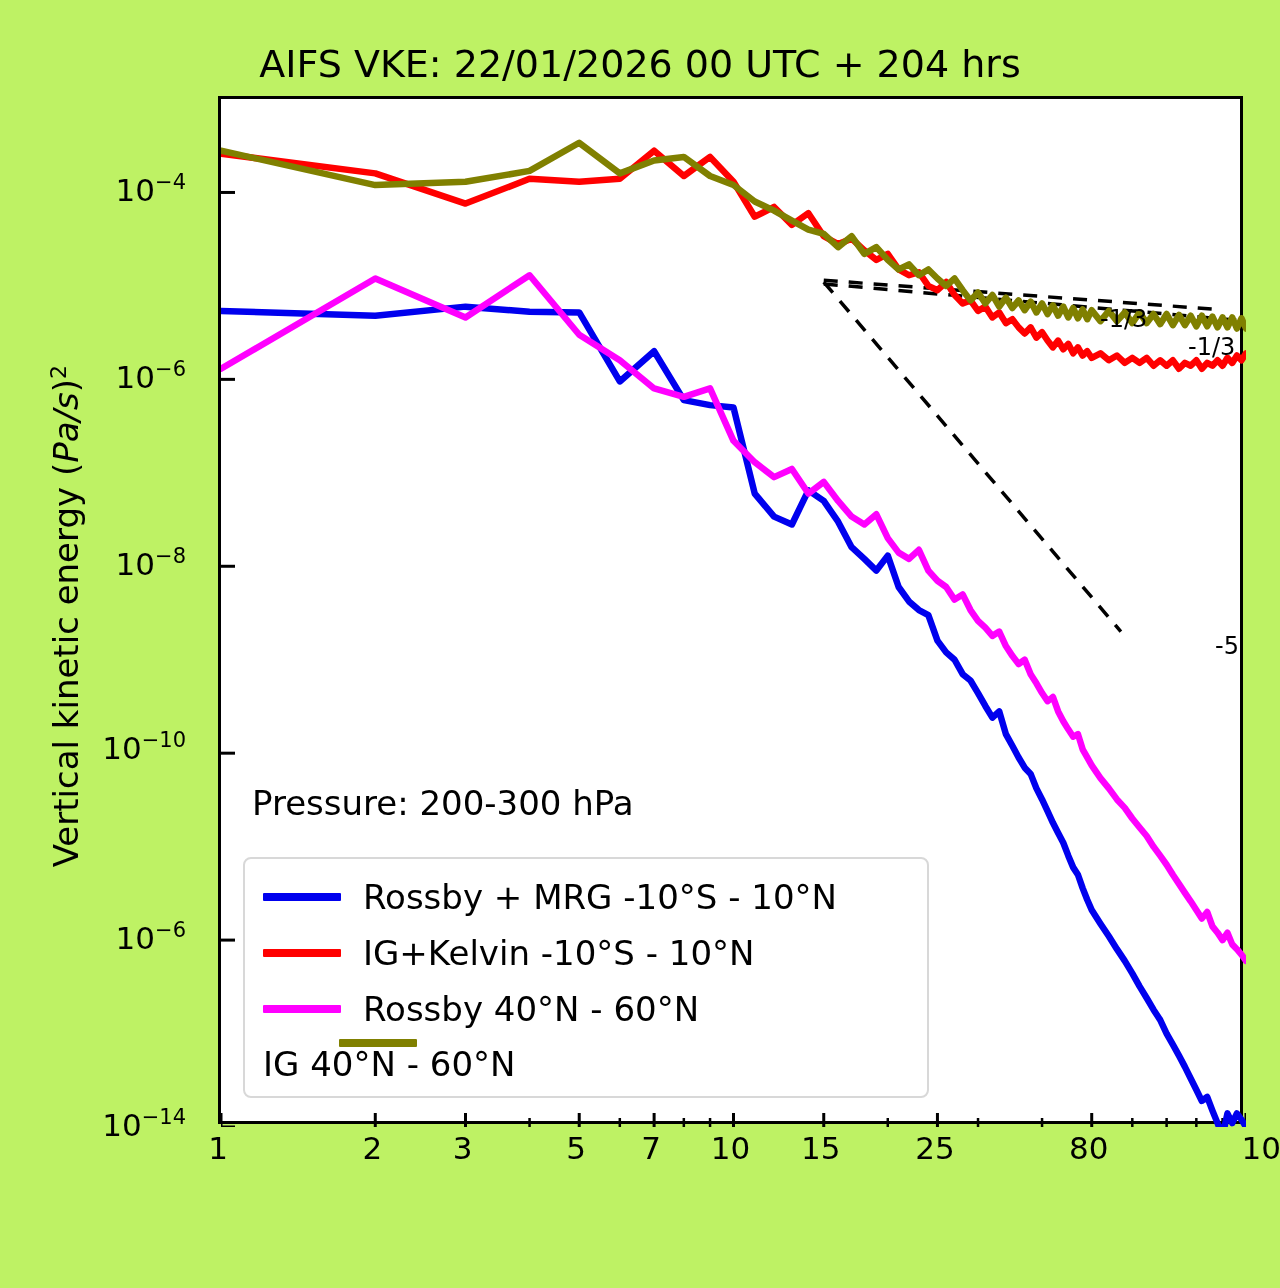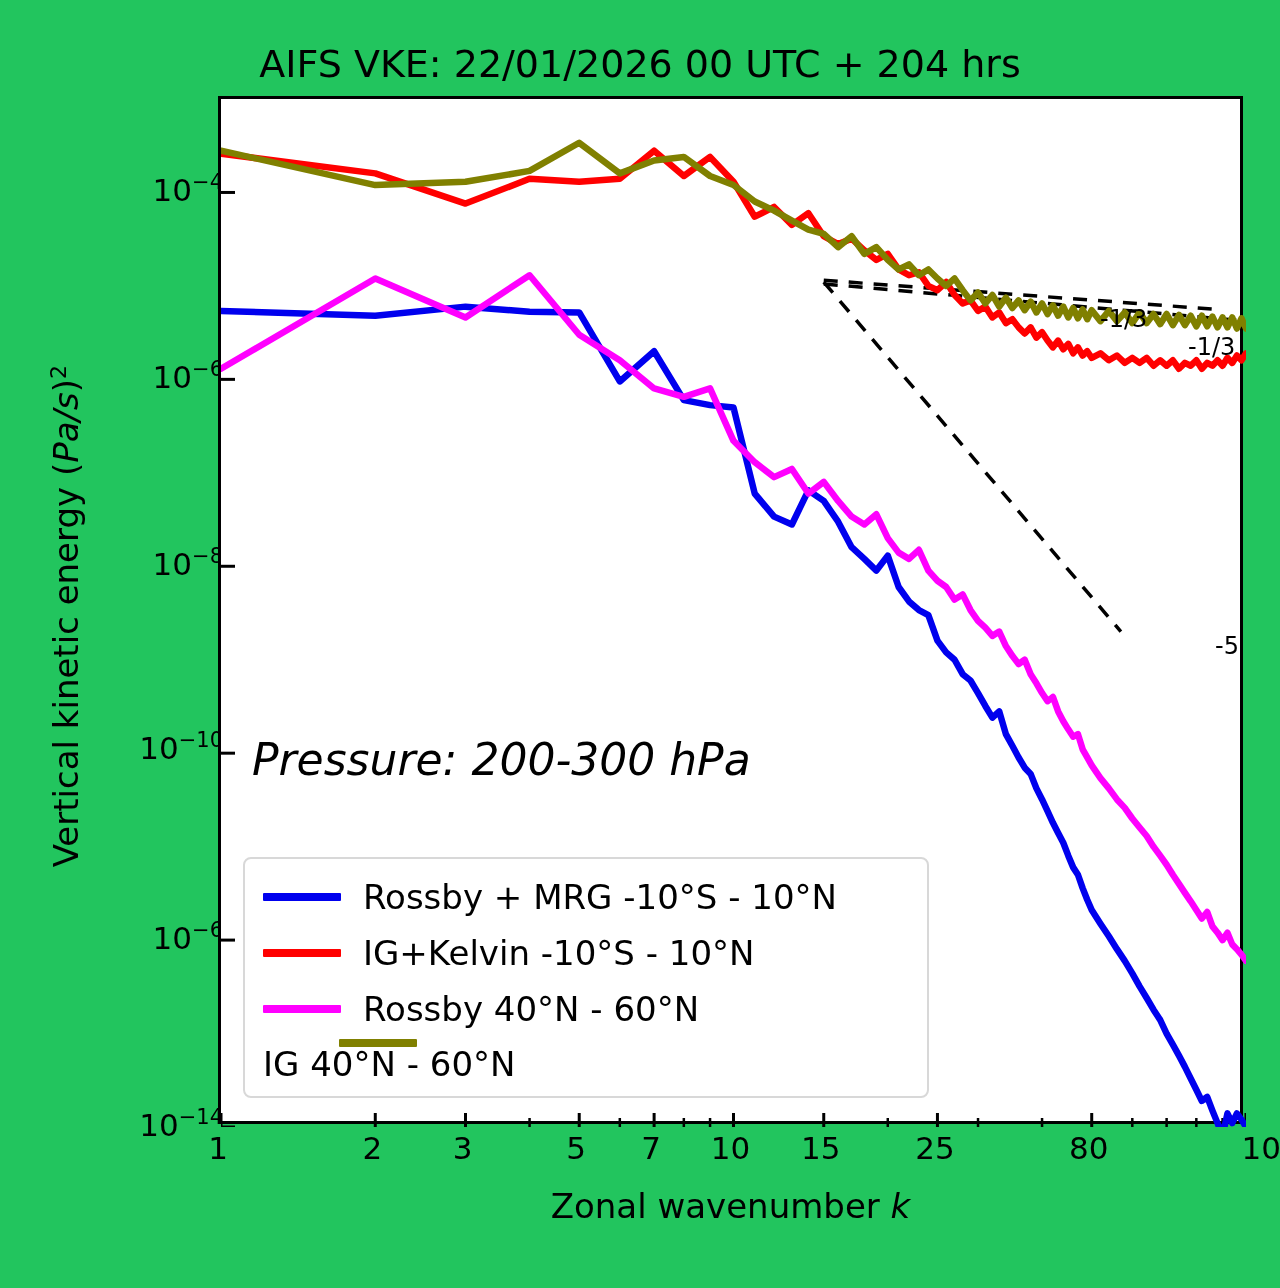--- a/index.html
+++ b/index.html
@@ -1,17 +1,17 @@
 <!DOCTYPE html>
 <html><head>
 <meta charset="utf-8">
 <style>
   html,body{margin:0;padding:0;background:#ffffff;}
   body{width:1280px;height:1288px;font-family:"DejaVu Sans",sans-serif;overflow:hidden;}
-  #root{position:relative;width:1280px;height:1288px;background:#22c55e;}
+  #root{position:relative;width:1280px;height:1288px;background:#bef264;}
 
   #title{
     position:absolute;left:0;top:42px;width:1280px;text-align:center;
     font-size:38px;color:#000;letter-spacing:0px;
     font-family:"DejaVu Sans",sans-serif;
   }
 
   #ylabel{
     position:absolute;left:-334px;top:596px;width:800px;text-align:center;
     font-size:34px;color:#000;transform:rotate(-90deg);
@@ -31,59 +31,56 @@
     position:absolute;left:218px;top:96px;width:1025px;height:1028px;
     border:3px solid #000;box-sizing:border-box;background:#fff;
   }
   #svgwrap{position:absolute;left:0;top:0;width:1025px;height:1028px;}
 
   .ytick-lbl{
     position:absolute;right:0;font-size:31px;color:#000;white-space:nowrap;
     text-align:right;transform:translateY(-50%);
   }
   .ytick-lbl .e{font-size:21px;vertical-align:super;}
-  #yticks{position:absolute;left:0;top:96px;width:200px;height:1028px;padding-left:37px;}
+  #yticks{position:absolute;left:0;top:96px;width:200px;height:1028px;}
   #yticks .row{position:absolute;right:14px;}
 
   #xticks{position:absolute;left:218px;top:1130px;width:1025px;height:50px;}
   .xtick-lbl{
     position:absolute;font-size:31px;color:#000;transform:translateX(-50%);
     top:0;
   }
 
   
   #legend{
     position:absolute;left:243px;top:857px;width:686px;height:241px;
     border:2px solid #d8d8d8;border-radius:8px;background:#fff;
     box-sizing:border-box;padding:16px;
   }
   .leg-row{position:absolute;left:18px;height:52px;display:flex;align-items:center;}
   .leg-swatch{width:78px;height:8px;border-radius:1px;margin-right:22px;flex:0 0 auto;}
   .leg-text{font-size:34px;color:#000;white-space:nowrap;line-height:1;}
 
   #pressure-note{
-    position:absolute;left:252px;top:734px;font-size:44px;color:#000;white-space:nowrap;font-style:italic;
+    position:absolute;left:252px;top:783px;font-size:34px;color:#000;white-space:nowrap;
   }
 
   .slope-lbl{position:absolute;font-size:24px;color:#000;white-space:nowrap;margin-left:25px;}
 </style>
 </head>
 <body>
 
 <div id="root">
 
   <div id="title">AIFS VKE: 22/01/2026 00 UTC + 204 hrs</div>
 
   <div id="ylabel">
     <span>Vertical kinetic energy (</span><span class="it">Pa/s</span><span>)</span><span class="sup">2</span>
   </div>
 
-  <div id="xlabel">
-    <span>Zonal wavenumber </span><span class="it">k</span>
-  </div>
 
   <div id="yticks">
       <div class="ytick-lbl row" style="top: 93.4545px;">10<span class="e">−4</span></div>
       <div class="ytick-lbl row" style="top: 280.364px;">10<span class="e">−6</span></div>
       <div class="ytick-lbl row" style="top: 467.273px;">10<span class="e">−8</span></div>
       <div class="ytick-lbl row" style="top: 651px;">10<span class="e">−10</span></div>
       <div class="ytick-lbl row" style="top: 841.091px;">10<span class="e">−6</span></div>
       <div class="ytick-lbl row" style="top: 1028px;">10<span class="e">−14</span></div>
     </div>
   <div id="xticks">

